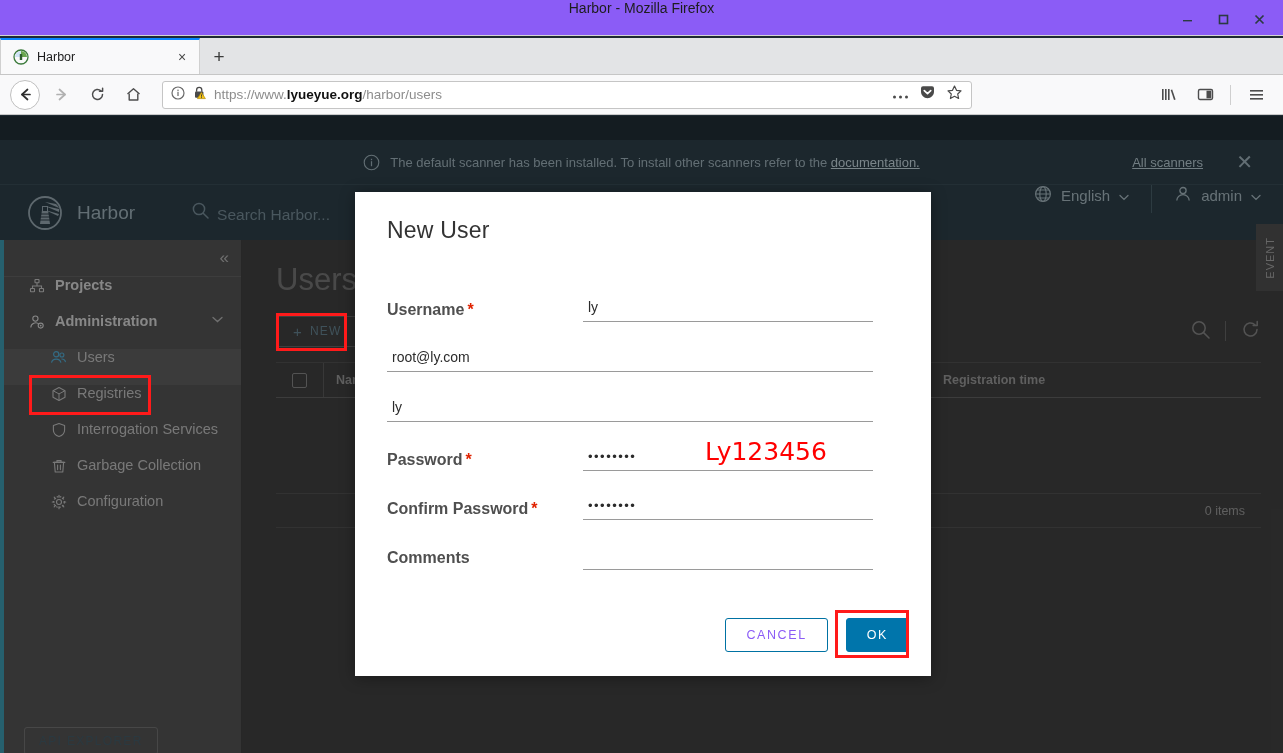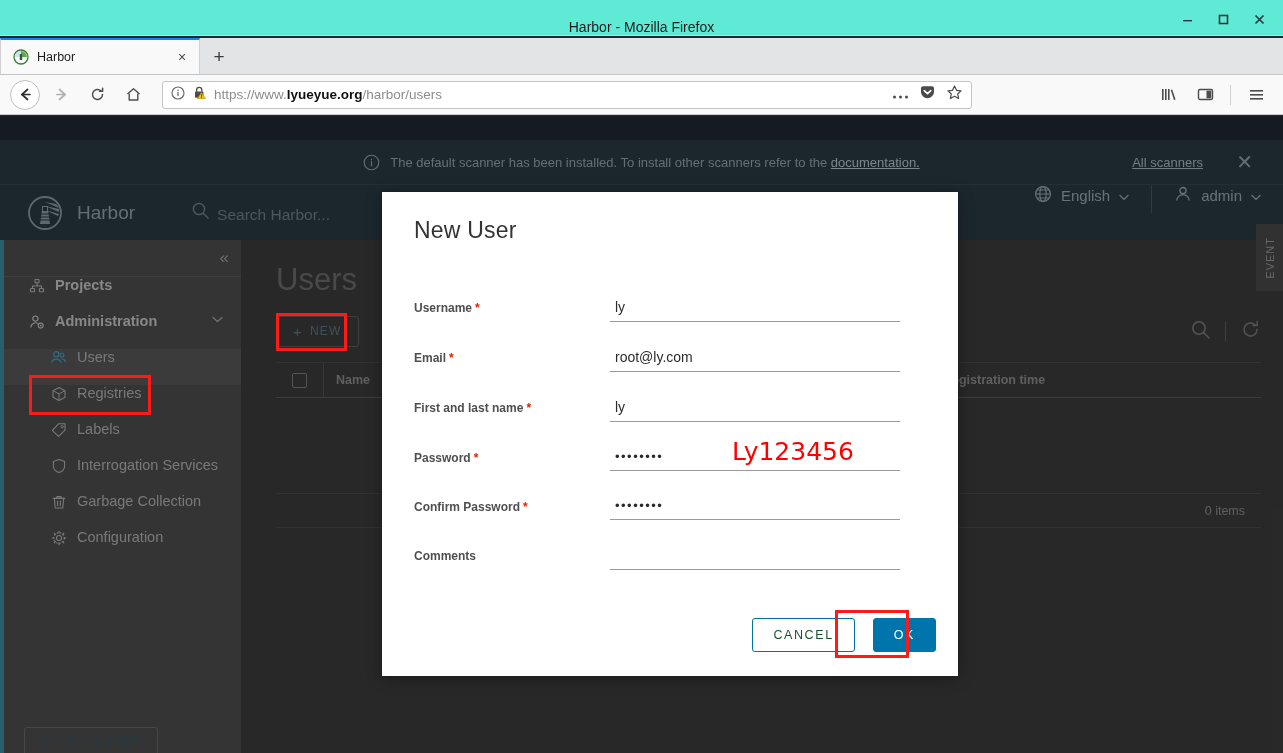--- a/index.html
+++ b/index.html
@@ -7,22 +7,22 @@
     width: 1283px; height: 753px;
     font-family: "Liberation Sans", sans-serif;
     overflow: hidden;
     background: #1e2a32;
   }
   #app { position: relative; width: 1283px; height: 753px; }
 
   
   .ff-titlebar {
     position: absolute; left: 0; top: 0; width: 1283px; height: 36px;
-    background: #5eead4; border-bottom: 1px solid #d4d4d4;
-    display: flex; align-items: flex-end; justify-content: center;
+    background: #8b5cf6; border-bottom: 1px solid #d4d4d4;
+    display: flex; align-items: flex-start; justify-content: center;
   }
   .ff-title { font-size: 14px; color: #1d1d1d; font-weight: 400; }
   .win-ctrls {
     position: absolute; right: 6px; top: 0; height: 38px;
     display: flex; align-items: center; gap: 0;
   }
   .win-btn {
     width: 36px; height: 30px; display: flex; align-items: center; justify-content: center;
     font-size: 13px; color: #2b3a42; cursor: default;
   }
@@ -181,30 +181,30 @@
 
   
   .backdrop {
     position: absolute; left: 0; top: 116px; width: 1283px; height: 637px;
     background: rgba(0,0,0,0.33); z-index: 20;
   }
   .modal {
     position: absolute; left: 355px; top: 192px; width: 576px; height: 484px;
     background: #fff; z-index: 30;
     box-shadow: 0 2px 14px rgba(0,0,0,0.35);
-    display: flex; flex-direction: column; margin-left: 27px;
+    display: flex; flex-direction: column;
   }
   .modal-title {
     font-size: 23px; font-weight: 400; color: #333;
     padding: 25px 0 0 32px; letter-spacing: 0.2px;
   }
   .modal-body { padding: 52px 58px 0 32px; flex: 1 1 auto; }
   .frm-row { display: flex; align-items: flex-start; margin-bottom: 24px; position: relative; }
   .frm-label {
-    width: 196px; flex: 0 0 196px; font-size: 12px; font-weight: 700;
+    width: 196px; flex: 0 0 196px; font-size: 16px; font-weight: 700;
     color: #4f4f4f; padding-top: 5px;
   }
   .req { color: #e02200; font-weight: 700; margin-left: 3px; }
   .frm-field { flex: 1 1 auto; position: relative; }
   .frm-input {
     width: 100%; border: none; border-bottom: 1px solid #9a9a9a;
     font-size: 14px; color: #2b2b2b; padding: 3px 0 6px 5px;
     background: transparent; outline: none;
     font-family: "Liberation Sans", sans-serif;
   }
@@ -215,21 +215,21 @@
     font-family: "DejaVu Sans", sans-serif;
   }
   .modal-footer {
     padding: 0 22px 24px 0; display: flex; align-items: center;
     justify-content: flex-end; gap: 18px; position: relative;
   }
   .btn {
     font-size: 12.5px; letter-spacing: 1.6px; border-radius: 3px;
     padding: 9px 20px; cursor: pointer;
   }
-  .btn-cancel { background: #fff; color: #14532d; border: 1px solid #0072a3; }
+  .btn-cancel { background: #fff; color: #8b5cf6; border: 1px solid #0072a3; }
   .btn-ok { background: #0075ab; color: #fff; border: 1px solid #0075ab; min-width: 62px; text-align: center; }
 
   
   .annot-box { position: absolute; border: 3px solid #ff1a1a; z-index: 40; pointer-events: none; }
   #annot-users   { left: 29px;  top: 375px; width: 122px; height: 40px; }
   #annot-new     { left: 276px; top: 313px; width: 71px;  height: 38px; }
   #annot-ok      { left: 835px; top: 610px; width: 74px;  height: 48px; }
 </style>
 </head>
 <body>
@@ -496,29 +496,20 @@
           <span class="ni">
             <svg width="16" height="16" viewBox="0 0 16 16">
                 <path d="M8 1.6 L14 4.7 V11.3 L8 14.4 L2 11.3 V4.7 Z" fill="none" stroke="#b4b4b4" stroke-width="1.1" stroke-linejoin="round"></path>
                 <path d="M2 4.7 L8 7.9 L14 4.7 M8 7.9 V14.4" fill="none" stroke="#b4b4b4" stroke-width="1"></path>
               </svg>
           </span>
           <span>Registries</span>
         </div>
 
 
-        <div class="nav-item sub">
-          <span class="ni">
-            <svg width="16" height="16" viewBox="0 0 16 16">
-                <path d="M7.6 1.8 H14 V8.2 L7.5 14.4 L1.4 8.3 Z" fill="none" stroke="#b4b4b4" stroke-width="1.1" stroke-linejoin="round"></path>
-                <circle cx="11.2" cy="4.7" r="1.2" fill="none" stroke="#b4b4b4" stroke-width="1"></circle>
-              </svg>
-          </span>
-          <span>Labels</span>
-        </div>
 
 
         <div class="nav-item sub">
           <span class="ni">
             <svg width="16" height="16" viewBox="0 0 16 16">
                 <path d="M8 1.5 L13.6 3.6 V8 c0 3.4 -2.6 5.6 -5.6 6.6 C5 13.6 2.4 11.4 2.4 8 V3.6 Z" fill="none" stroke="#b4b4b4" stroke-width="1.1" stroke-linejoin="round"></path>
               </svg>
           </span>
           <span>Interrogation Services</span>
         </div>
@@ -598,28 +589,26 @@
     <div class="modal-body">
 
       <div class="frm-row">
         <div class="frm-label"><span>Username</span><span class="req">*</span></div>
         <div class="frm-field">
           <input class="frm-input" value="ly" style="">
         </div>
       </div>
 
       <div class="frm-row">
-        <div class="frm-label"><span>Email</span><span class="req">*</span></div>
         <div class="frm-field">
           <input class="frm-input" value="root@ly.com" style="">
         </div>
       </div>
 
       <div class="frm-row">
-        <div class="frm-label"><span>First and last name</span><span class="req">*</span></div>
         <div class="frm-field">
           <input class="frm-input" value="ly" style="">
         </div>
       </div>
 
       <div class="frm-row">
         <div class="frm-label"><span>Password</span><span class="req">*</span></div>
         <div class="frm-field">
           <input class="frm-input dots" value="••••••••" style="">
           <span class="annot-pass">Ly123456</span>

